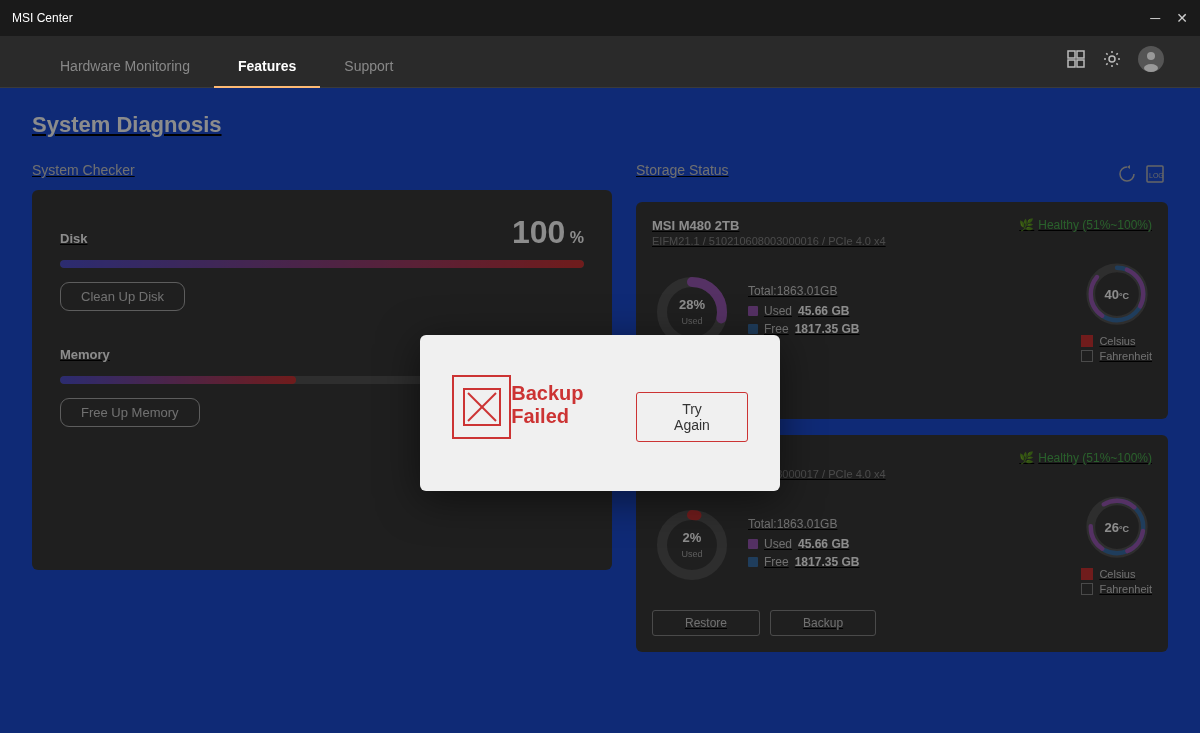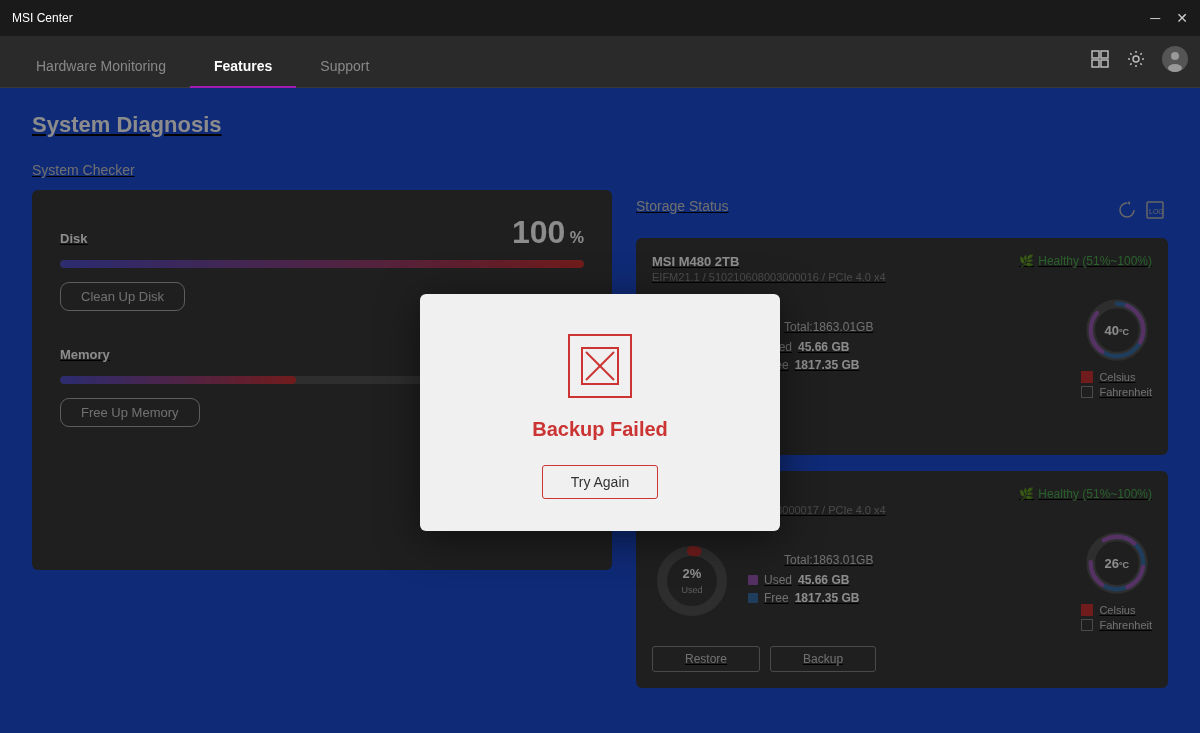--- a/index.html
+++ b/index.html
@@ -20,33 +20,33 @@
     .title-bar-controls { display: flex; gap: 16px; }
     .title-bar-btn { color: #ccc; font-size: 14px; cursor: pointer; background: none; border: none; }
 
     
     .nav-bar {
       background: #2a2a2a;
       height: 52px;
       display: flex;
       align-items: flex-end;
       justify-content: space-between;
-      padding: 0 12px;
+      padding: 0 36px;
       border-bottom: 1px solid #3a3a3a;
     }
     .nav-tabs { display: flex; gap: 0; height: 100%; align-items: flex-end; }
     .nav-tab {
       padding: 0 24px 12px;
       color: #888;
       font-size: 14px;
       cursor: pointer;
       border-bottom: 2px solid transparent;
       margin-bottom: -1px;
     }
-    .nav-tab.active { color: #fff; font-weight: bold; border-bottom: 2px solid #a21caf; }
+    .nav-tab.active { color: #fff; font-weight: bold; border-bottom: 2px solid #fdba74; }
     .nav-icons { display: flex; align-items: center; gap: 16px; margin-bottom: 10px; }
     .nav-icon { color: #bbb; font-size: 18px; cursor: pointer; }
 
     
     .main-content {
       background: #1d4ed8;
       height: calc(733px - 84px);
       padding: 24px 32px;
       overflow: hidden;
       position: relative;
@@ -103,21 +103,21 @@
       background: transparent;
       color: #ccc;
       padding: 6px 20px;
       font-size: 13px;
       cursor: pointer;
       border-radius: 9px;
     }
 
     
     .right-panel { flex: 1; }
-    .storage-header { display: flex; justify-content: space-between; align-items: center; margin-bottom: 12px; margin-top: 36px; }
+    .storage-header { display: flex; justify-content: space-between; align-items: center; margin-bottom: 12px; }
     .storage-icons { display: flex; gap: 10px; color: #bbb; }
     .storage-card {
       background: #3a3a3a;
       border-radius: 6px;
       padding: 16px;
       margin-bottom: 16px;
     }
     .storage-top { display: flex; justify-content: space-between; align-items: flex-start; margin-bottom: 12px; }
     .storage-name { color: #fff; font-weight: bold; font-size: 13px; }
     .storage-sub { color: #888; font-size: 11px; margin-top: 2px; }
@@ -132,21 +132,21 @@
       left: 50%;
       transform: translate(-50%, -50%);
       text-align: center;
       font-size: 13px;
       font-weight: bold;
       color: #fff;
     }
     .donut-sublabel { font-size: 9px; color: #aaa; font-weight: normal; }
 
     .storage-info { flex: 1; }
-    .storage-total { color: #ccc; font-size: 12px; margin-bottom: 6px; margin-left: 36px; }
+    .storage-total { color: #ccc; font-size: 12px; margin-bottom: 6px; }
     .storage-stat { display: flex; align-items: center; gap: 6px; font-size: 12px; color: #ccc; margin-bottom: 4px; }
     .stat-dot { width: 10px; height: 10px; border-radius: 1px; }
     .used-dot { background: #9b59b6; }
     .free-dot { background: #3a6fa8; }
     .stat-value { font-weight: bold; color: #fff; }
 
     .temp-unit { display: flex; align-items: flex-end; gap: 6px; font-size: 11px; color: #ccc; margin-bottom: 3px; }
     .temp-checkbox { width: 12px; height: 12px; border: 1px solid #888; display: inline-block; }
     .temp-checked { background: #cc3333; border: none; }
 
@@ -171,21 +171,21 @@
       align-items: center;
       justify-content: center;
       z-index: 100;
     }
     .modal {
       background: #f0f0f0;
       border-radius: 6px;
       width: 360px;
       padding: 40px 32px 32px;
       display: flex;
-      flex-direction: column;
+      flex-direction: row;
       align-items: center;
       box-shadow: 0 8px 40px rgba(0,0,0,0.5);
     }
     .modal-icon {
       width: 64px;
       height: 64px;
       border: 2px solid #cc3333;
       display: flex;
       align-items: center;
       justify-content: center;

